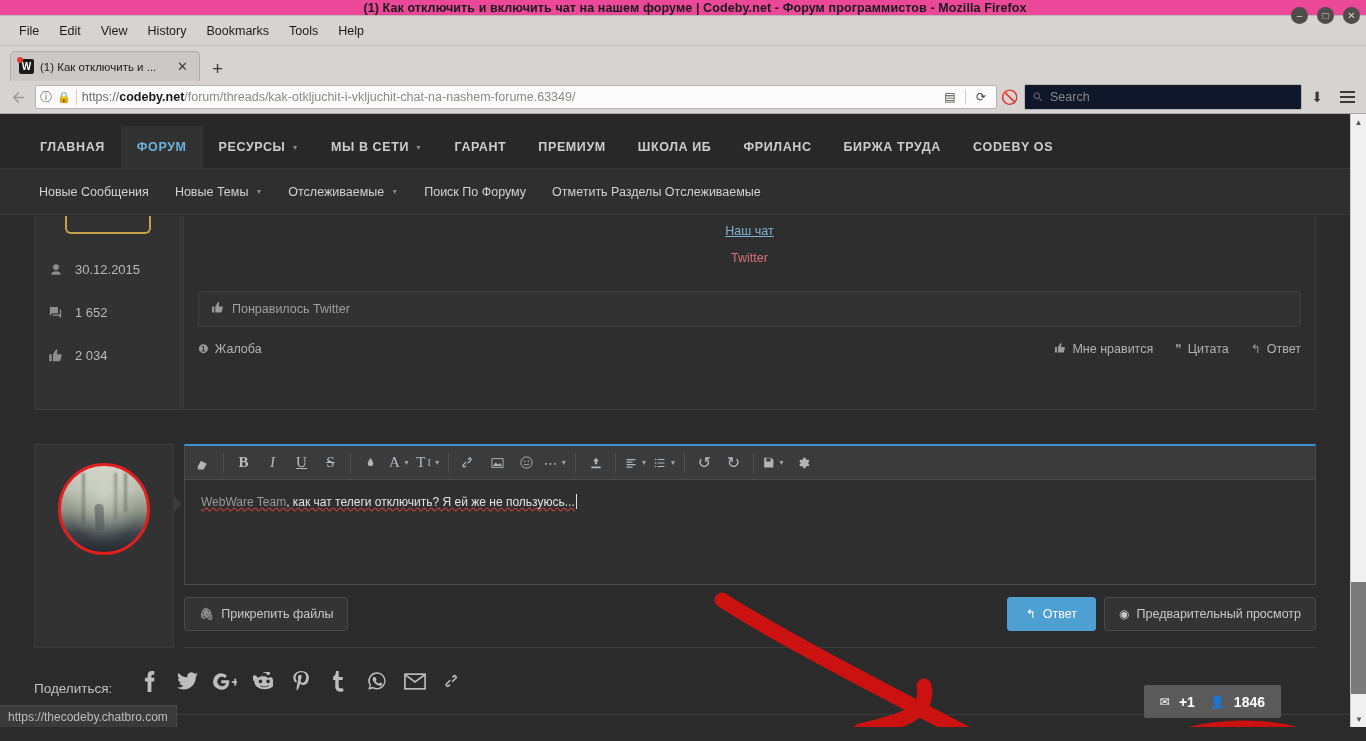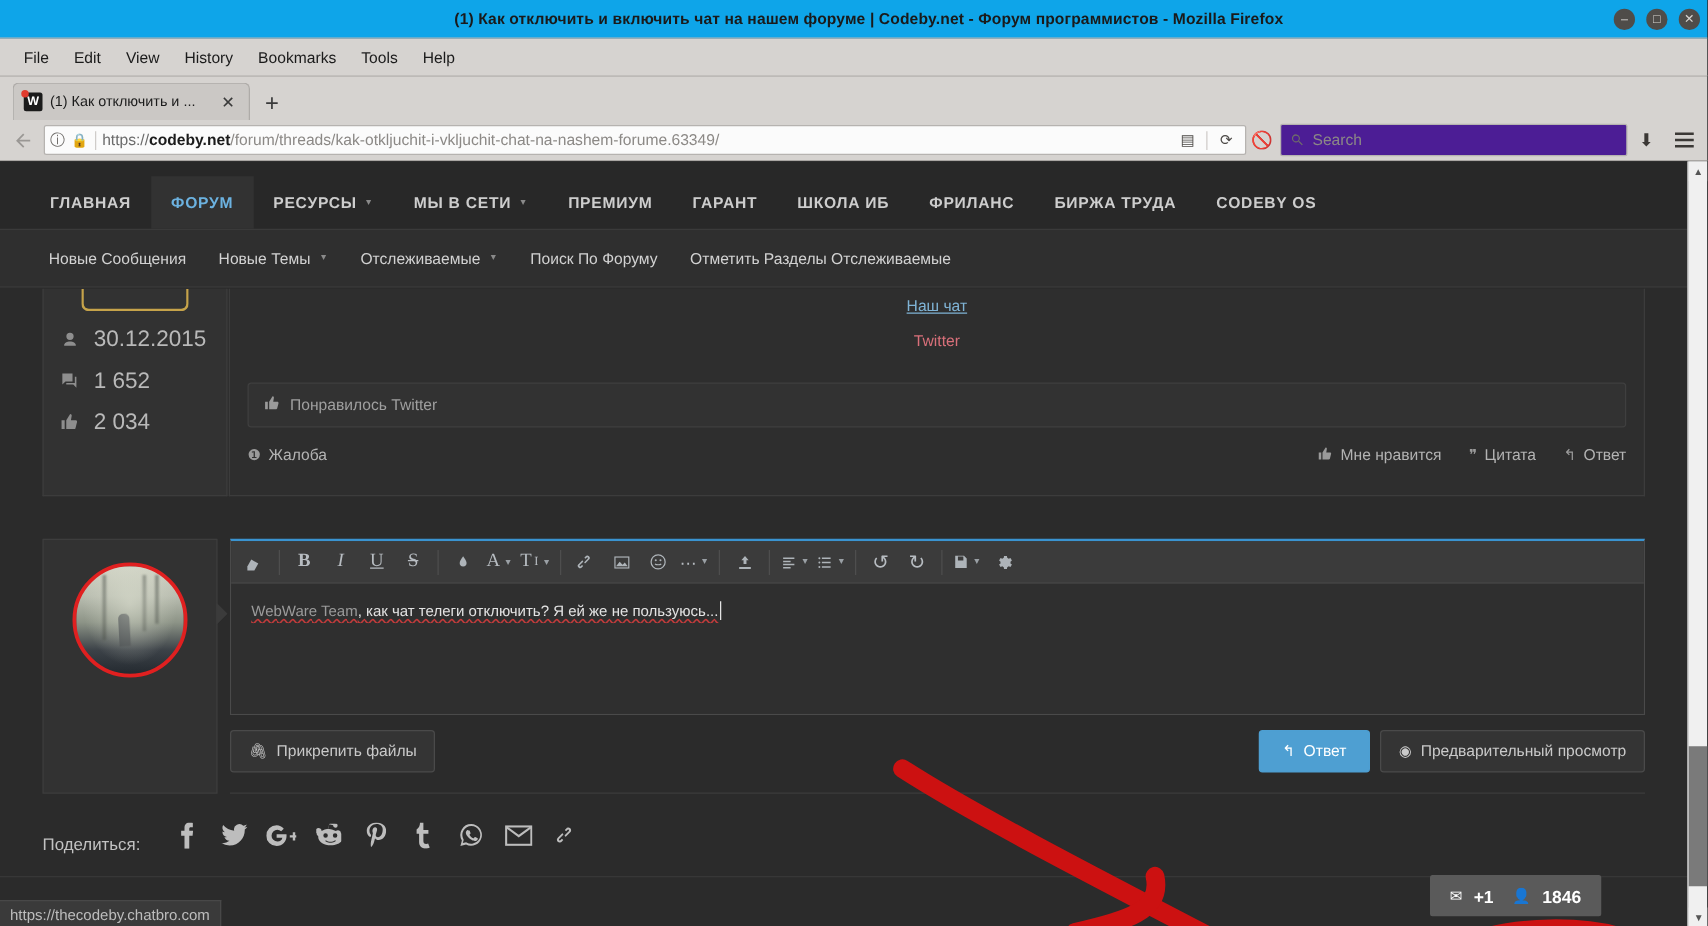--- a/index.html
+++ b/index.html
@@ -5,21 +5,21 @@
   * { box-sizing: border-box; margin:0; padding:0; }
   html,body { width:1366px; height:741px; overflow:hidden; }
   body {
     font-family: "Liberation Sans", sans-serif;
     background:#2b2b2b;
     -webkit-font-smoothing: antialiased;
   }
 
   
   .ff-titlebar{
-    height:31px; background:#0ea5e9; border-bottom:1px solid #b9b6b3;
+    height:16px; background:#ec4899; border-bottom:1px solid #b9b6b3;
     display:flex; align-items:center; justify-content:center; position:relative;padding-left:24px;
   }
   .ff-title{ font-size:12.5px; color:#1a1a1a; font-weight:600; letter-spacing:.1px;}
   .win-btns{ position:absolute; right:6px; top:0; height:31px; display:flex; align-items:center; gap:9px;}
   .win-btn{ width:17px;height:17px;border-radius:50%; background:#4f4c49; color:#d6d3d0;
      display:flex;align-items:center;justify-content:center;font-size:10px;line-height:1;}
   .win-btn.close{background:#4f4c49;}
 
   .ff-menubar{ height:30px; background:#d6d3d0; display:flex; align-items:center;
      padding-left:10px; gap:2px; border-bottom:1px solid #c3c0bd;}
@@ -49,21 +49,21 @@
   .url-info{ color:#6f6c69; font-size:12px;}
   .url-lock{ color:#2a9c2a; font-size:11px;}
   .url-sep{ width:1px;height:15px;background:#cfccc9;}
   .url-text{ font-size:12.5px; color:#8c8986; white-space:nowrap; overflow:hidden; flex:1;}
   .url-text b{ color:#1b1b1b; font-weight:700;}
   .url-text .scheme{color:#6b6b6b;}
   .url-right{ display:flex; align-items:center; gap:4px;}
   .urlbtn{ width:22px;height:20px;display:flex;align-items:center;justify-content:center;color:#4d4a47;font-size:12px;}
   .blockico{ width:20px;height:20px;display:flex;align-items:center;justify-content:center;font-size:14px;color:#cf3b2e;}
   .searchbar{
-    width:278px; height:24px; background:#4c1d95; border:1px solid #b6b3b0; border-radius:2px;
+    width:278px; height:24px; background:#0f172a; border:1px solid #b6b3b0; border-radius:2px;
     display:flex;align-items:center; gap:6px; padding:12px 7px; margin-left:4px;
   }
   .searchbar span.ph{ font-size:12.5px;color:#8c8986;}
   .dl-ico{ width:30px; display:flex;align-items:center;justify-content:center;color:#3b3835;font-size:14px;}
   .ham{ width:30px;display:flex;flex-direction:column;gap:3px;align-items:center;justify-content:center;}
   .ham i{ display:block;width:15px;height:2px;background:#3b3835;}
 
   
   .page{ position:relative; width:1366px; height:613px; background:#2b2b2b; overflow:hidden;}
   .page-scroll{ position:absolute; right:0; top:0; width:16px; height:613px; background:#f0f0f0;
@@ -95,21 +95,21 @@
   
   .post-wrap{ display:flex; padding:0 34px; margin-top:1px;}
   .post-side{
     width:148px; background:#323232; border:1px solid #3c3c3c; border-top:none;
     padding:6px 12px 18px 12px; margin-right:1px;
   }
   .side-avatar-ph{
     height:18px; border:2px solid #c6a34a; border-top:none; border-radius:0 0 6px 6px;
     margin:-6px 18px 12px 18px;
   }
-  .stat{ display:flex; align-items:center; gap:11px; margin:12px 0; color:#b9b9b9; font-size:18px;}
+  .stat{ display:flex; align-items:center; gap:11px; margin:28px 0; color:#b9b9b9; font-size:13px;}
   .stat .ic{ width:17px; display:flex;align-items:center;justify-content:center; color:#8e8e8e; font-size:14px;}
 
   .post-main{ flex:1; background:#2e2e2e; border:1px solid #3c3c3c; border-top:none; padding:0 14px 10px;}
   .post-links{ text-align:center; padding-top:2px; line-height:1.45;}
   .post-links a.chat{ color:#7fb3d5; font-size:12.5px; text-decoration:underline;}
   .post-links a.tw{ color:#d9707a; font-size:12.5px; text-decoration:none; display:block; margin-top:8px;}
 
   .likebar{
     margin-top:24px; border:1px solid #3f3f3f; border-radius:3px; background:#323232;
     height:36px; display:flex; align-items:center; padding:0 12px; gap:8px;
@@ -273,24 +273,24 @@
         </div>
       <div class="tnav">
           <span>РЕСУРСЫ</span>
           <span class="caret">▼</span>
         </div>
       <div class="tnav">
           <span>МЫ В СЕТИ</span>
           <span class="caret">▼</span>
         </div>
       <div class="tnav">
+          <span>ГАРАНТ</span>
+        </div>
+      <div class="tnav">
           <span>ПРЕМИУМ</span>
-        </div>
-      <div class="tnav">
-          <span>ГАРАНТ</span>
         </div>
       <div class="tnav">
           <span>ШКОЛА ИБ</span>
         </div>
       <div class="tnav">
           <span>ФРИЛАНС</span>
         </div>
       <div class="tnav">
           <span>БИРЖА ТРУДА</span>
         </div>

